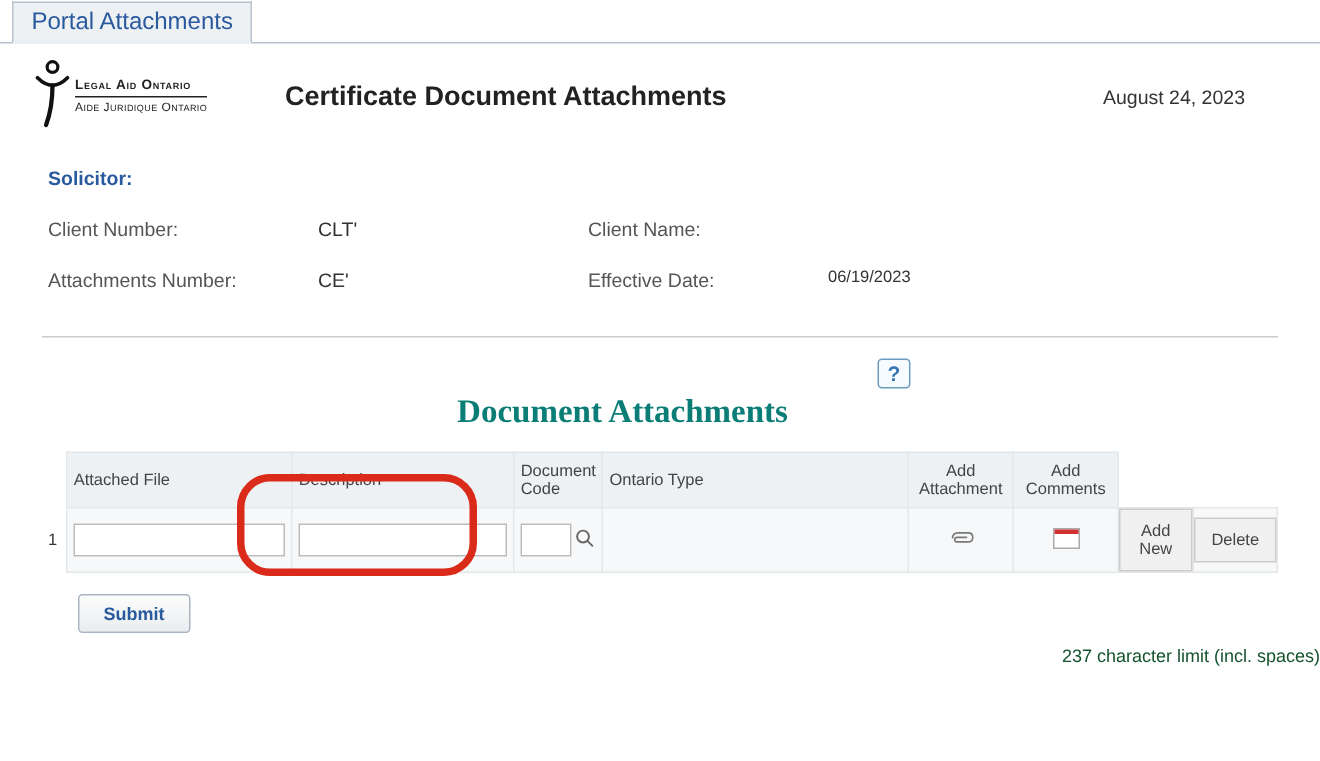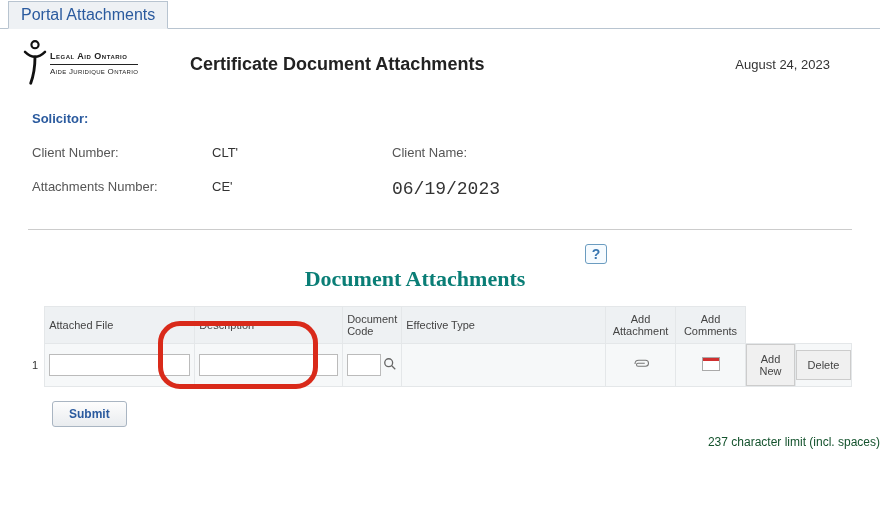--- a/index.html
+++ b/index.html
@@ -52,21 +52,21 @@
       font-size: 13px;
       color: #333;
       margin-right: 30px;
     }
     .info-block { padding: 12px 32px; }
     .solicitor-label { color: #2a5a9e; font-weight: bold; margin-bottom: 18px; display: block; font-size: 13px; }
     .info-row { display: flex; margin-bottom: 18px; margin-top: 19px; }
     .info-label { width: 180px; color: #555; font-size: 13px; }
     .info-value { width: 180px; color: #333; font-size: 13px; }
     .info-label2 { width: 160px; color: #555; font-size: 13px; }
-    .info-value2 { color: #333; font-size: 18px; font-family: Liberation Mono, monospace; }
+    .info-value2 { color: #333; font-size: 11px; }
     .divider { border-top: 1px solid #ccc; margin: 0 28px; }
     .help-row { text-align: left; padding-left: 585px; margin-top: 14px; margin-bottom: 2px; }
     .help-icon {
       display: inline-block;
       width: 22px; height: 20px;
       border: 1px solid #6b9cc0;
       color: #3976b0;
       font-weight: bold;
       font-size: 14px;
       text-align: center;
@@ -206,20 +206,21 @@
   <span class="solicitor-label">Solicitor:</span>
   <div class="info-row">
     <div class="info-label">Client Number:</div>
     <div class="info-value">CLT'</div>
     <div class="info-label2">Client Name:</div>
     <div class="info-value2"></div>
   </div>
   <div class="info-row">
     <div class="info-label">Attachments Number:</div>
     <div class="info-value">CE'</div>
+    <div class="info-label2">Effective Date:</div>
     <div class="info-value2">06/19/2023</div>
   </div>
 </div>
 
 <div class="divider"></div>
 
 <div class="help-row">
   <span class="help-icon">?</span>
 </div>
 
@@ -237,21 +238,21 @@
       <col style="width:70px">
       <col style="width:50px">
       <col style="width:56px">
     </colgroup>
     <thead>
       <tr>
         <th style="background:#fff;border:none"></th>
         <th>Attached File</th>
         <th>Description</th>
         <th>Document Code</th>
-        <th>Effective Type</th>
+        <th>Ontario Type</th>
         <th class="center">Add Attachment</th>
         <th class="center">Add Comments</th>
         <th style="background:#fff;border:none"></th>
         <th style="background:#fff;border:none"></th>
       </tr>
     </thead>
     <tbody>
       <tr>
         <td class="row-num-cell">1</td>
         <td><input type="text" value="" style=""></td>

